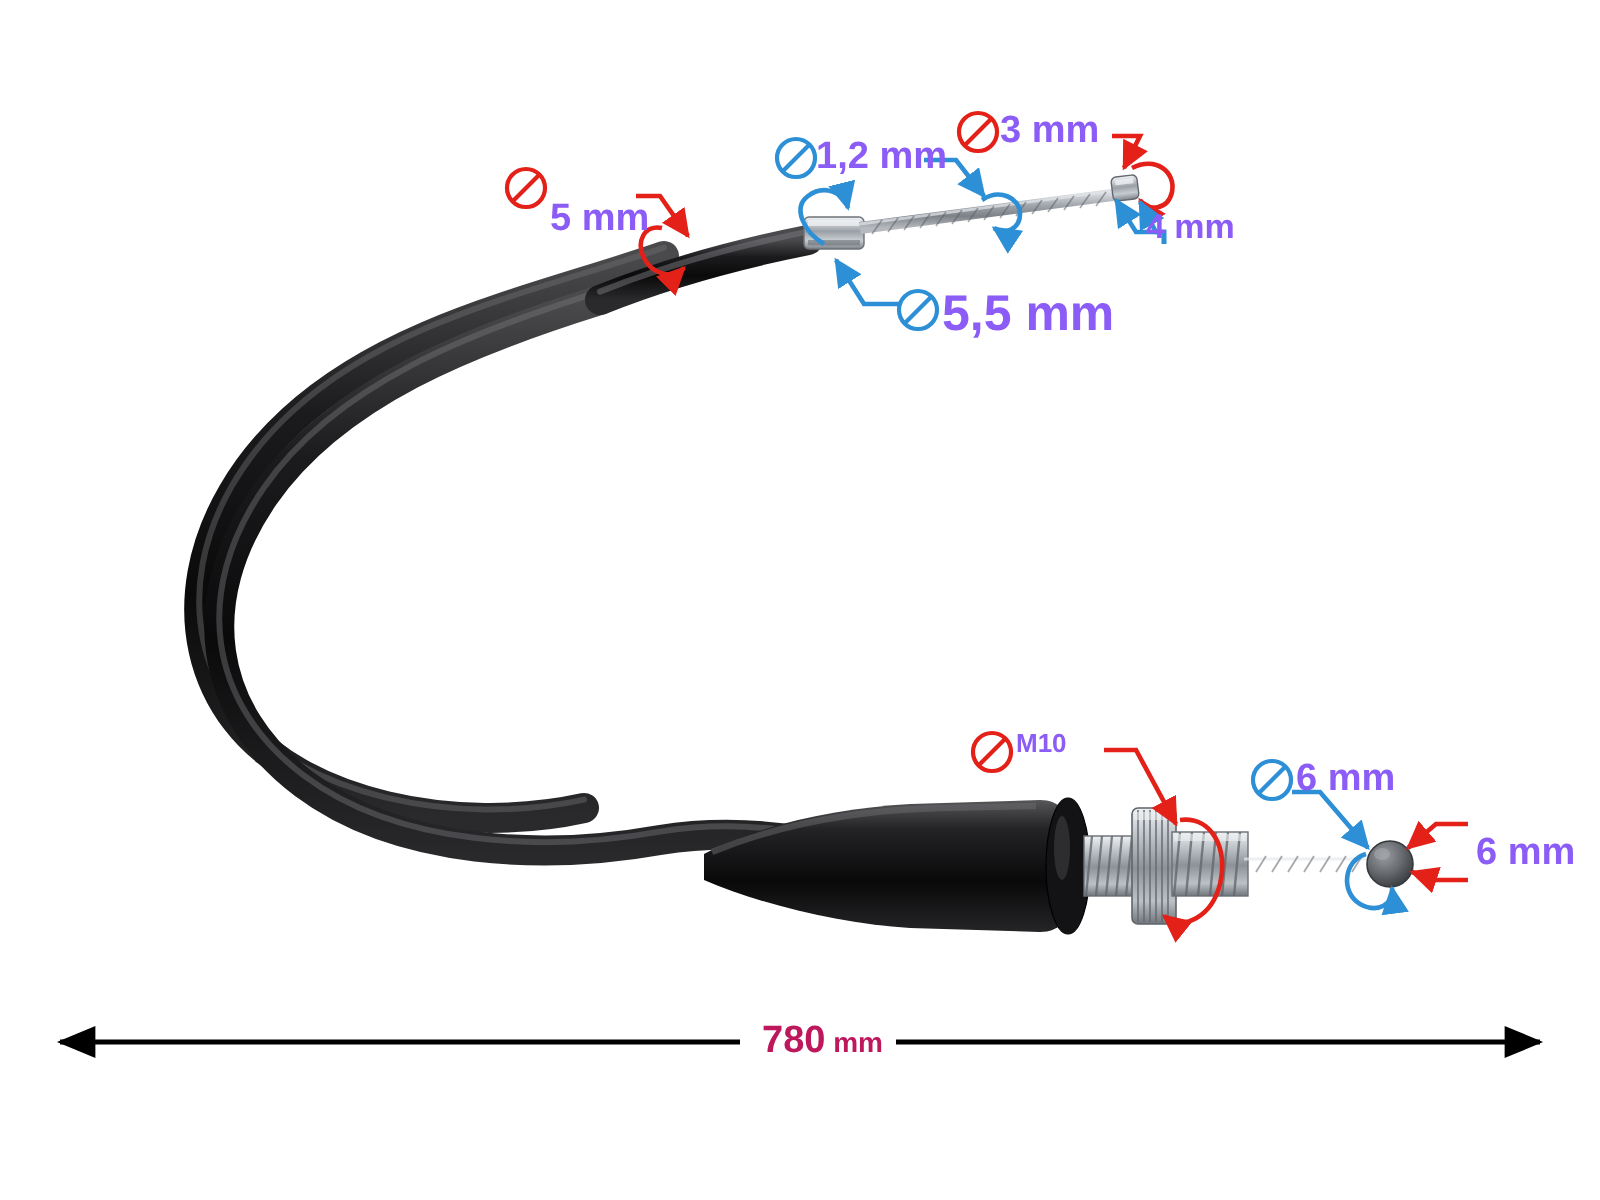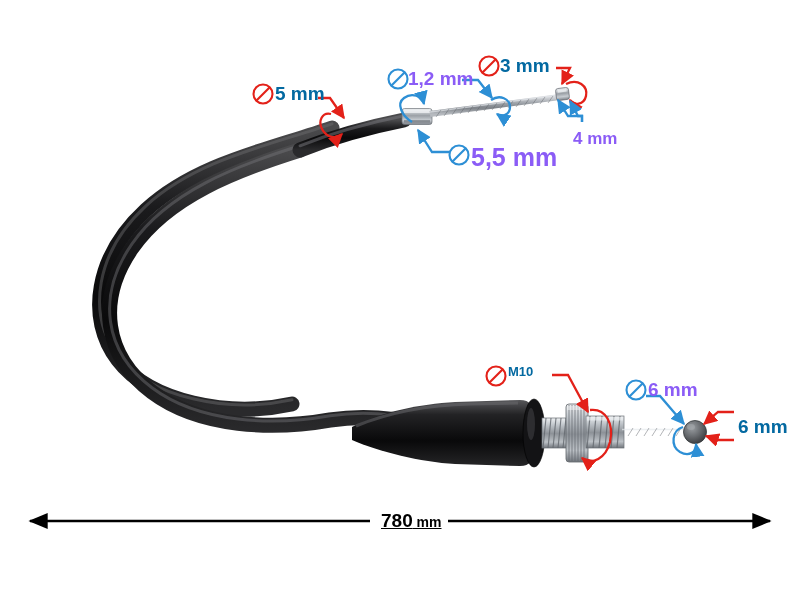--- a/index.html
+++ b/index.html
@@ -3,24 +3,24 @@
 <meta charset="utf-8">
 <title>Throttle Cable Dimensions</title>
 <style>
   html,body{margin:0;padding:0;background:#ffffff;}
   body{width:800px;height:600px;position:relative;overflow:hidden;
        font-family:"Liberation Sans",sans-serif;}
   #stage{position:absolute;inset:0;width:800px;height:600px;}
   svg.layer{position:absolute;left:0;top:0;width:800px;height:600px;overflow:visible;}
   .lbl{position:absolute;white-space:nowrap;font-weight:bold;
        font-family:"Liberation Sans",sans-serif;line-height:1;}
-  .lbl.red{color:#0369a1;}
+  .lbl.red{color:#8b5cf6;}
   .lbl.blue{color:#8b5cf6;}
-  .dimtext{position:absolute;color:#000000;font-weight:bold;
-           font-family:"Liberation Sans",sans-serif;white-space:nowrap;text-decoration:underline;}
+  .dimtext{position:absolute;color:#be185d;font-weight:bold;
+           font-family:"Liberation Sans",sans-serif;white-space:nowrap;}
   .dimtext .unit{font-size:14px;font-weight:bold;}
 </style>
 </head>
 <body>
 
 <div id="stage">
 
   <svg class="layer" viewBox="0 0 800 600">
     <defs>
       <linearGradient id="sheathGrad" x1="0" y1="0" x2="0" y2="1">
@@ -282,29 +282,29 @@
         <circle cx="496" cy="376" r="9.5"></circle>
           <line x1="489" y1="383" x2="503" y2="369"></line>
       </g>
       <g stroke="#2d8fd5">
         <circle cx="636" cy="390" r="9.5"></circle>
           <line x1="629" y1="397" x2="643" y2="383"></line>
       </g>
     </g>
   </svg>
 
-  <div class="lbl red" style="left:275px; top:84px;  font-size:19px;">5 mm</div>
+  <div class="lbl red" style="left:275px; top:100px;  font-size:19px;">5 mm</div>
 
   <div class="lbl blue" style="left:408px; top:69px;  font-size:19px;">1,2 mm</div>
 
   <div class="lbl red" style="left:500px; top:56px;  font-size:19px;">3 mm</div>
 
   <div class="lbl blue" style="left:471px; top:145px; font-size:25px;">5,5 mm</div>
 
-  <div class="lbl blue" style="left:573px; top:130px; font-size:17px;">4 mm</div>
+  <div class="lbl blue" style="left:573px; top:105px; font-size:17px;">4 mm</div>
 
   <div class="lbl red" style="left:508px; top:365px; font-size:13px;">M10</div>
 
   <div class="lbl blue" style="left:648px; top:380px; font-size:19px;">6 mm</div>
 
   <div class="lbl red" style="left:738px; top:417px; font-size:19px;">6 mm</div>
 
   <svg class="layer" viewBox="0 0 800 600">
     <defs>
       <marker id="ahBlackL" markerWidth="9" markerHeight="9" refX="1.2" refY="3.6" orient="auto" markerUnits="strokeWidth">

